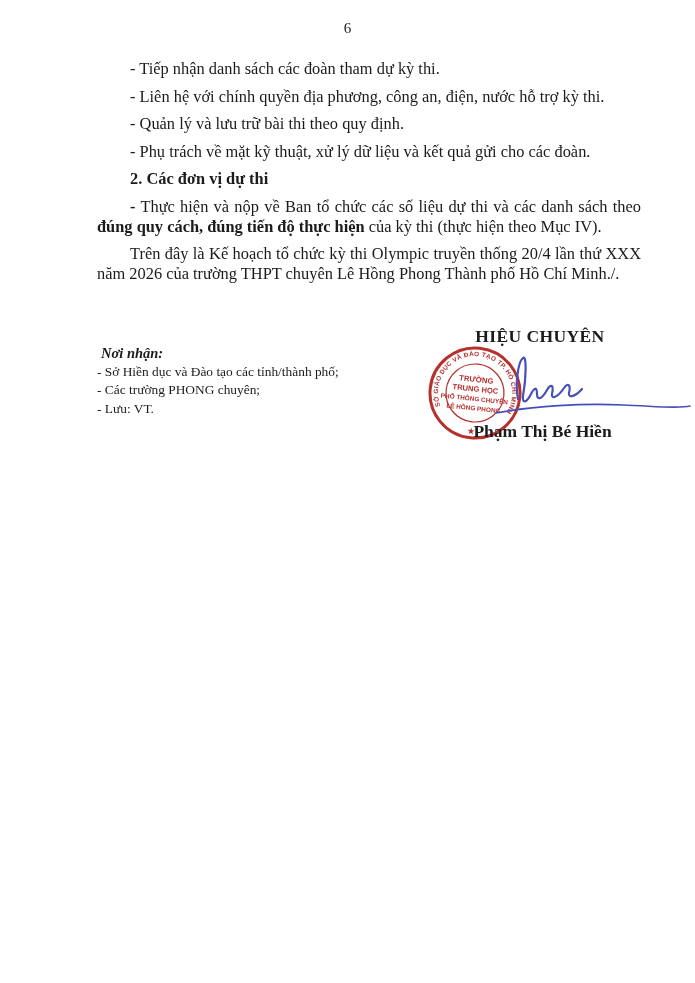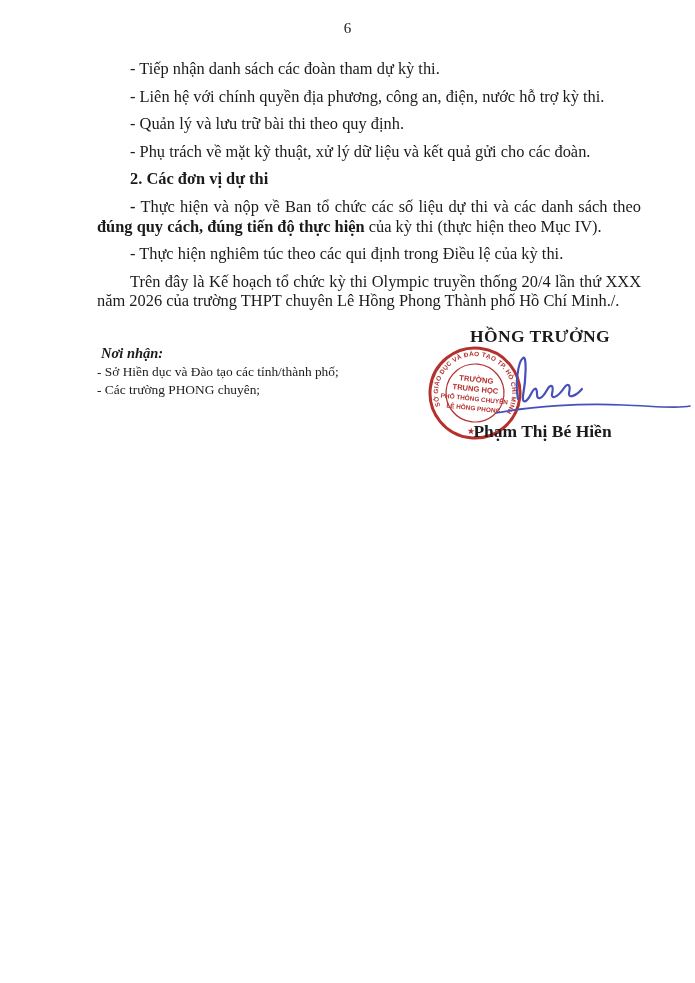--- a/index.html
+++ b/index.html
@@ -57,32 +57,32 @@
 
   <div class="page-number">6</div>
 
   <div class="content">
     <p>- Tiếp nhận danh sách các đoàn tham dự kỳ thi.</p>
     <p>- Liên hệ với chính quyền địa phương, công an, điện, nước hỗ trợ kỳ thi.</p>
     <p>- Quản lý và lưu trữ bài thi theo quy định.</p>
     <p>- Phụ trách về mặt kỹ thuật, xử lý dữ liệu và kết quả gửi cho các đoàn.</p>
     <p class="heading">2. Các đơn vị dự thi</p>
     <p class="justify"><span class="b">-</span><span> Thực hiện và nộp về Ban tổ chức các số liệu dự thi và các danh sách theo </span><span class="b">đúng quy cách, đúng tiến độ thực hiện</span><span> của kỳ thi (thực hiện theo Mục IV).</span></p>
-    <p>- Thực hiện nghiêm túc theo các qui định trong Điều lệ của kỳ thi.</p>
     <p class="justify">Trên đây là Kế hoạch tổ chức kỳ thi Olympic truyền thống 20/4 lần thứ XXX năm 2026 của trường THPT chuyên Lê Hồng Phong Thành phố Hồ Chí Minh./.</p>
   </div>
 
   <div class="footer-left">
     <div class="recipients-label">Nơi nhận:</div>
     <div>- Sở Hiền dục và Đào tạo các tỉnh/thành phố;</div>
     <div>- Các trường PHONG chuyên;</div>
+    <div>- Lưu: VT.</div>
   </div>
 
   <div class="footer-right">
-    <div class="signer-title">HỒNG TRƯỞNG</div>
+    <div class="signer-title">HIỆU CHUYÊN</div>
   </div>
 
   <svg class="stamp-svg" width="110" height="110" viewBox="0 0 110 110">
     <g transform="rotate(6 55 55)">
       <circle cx="55" cy="55" r="45" fill="none" stroke-width="3" stroke="#b5312d"></circle>
       <circle cx="55" cy="55" r="29" fill="none" stroke-width="1.2" stroke="#b5312d"></circle>
       <defs>
         <path id="ringPath" d="M 33.8 85.3 A 37 37 0 1 1 76.2 85.3"></path>
       </defs>
       <text class="stamp-ring-text" fill="#b5312d">

